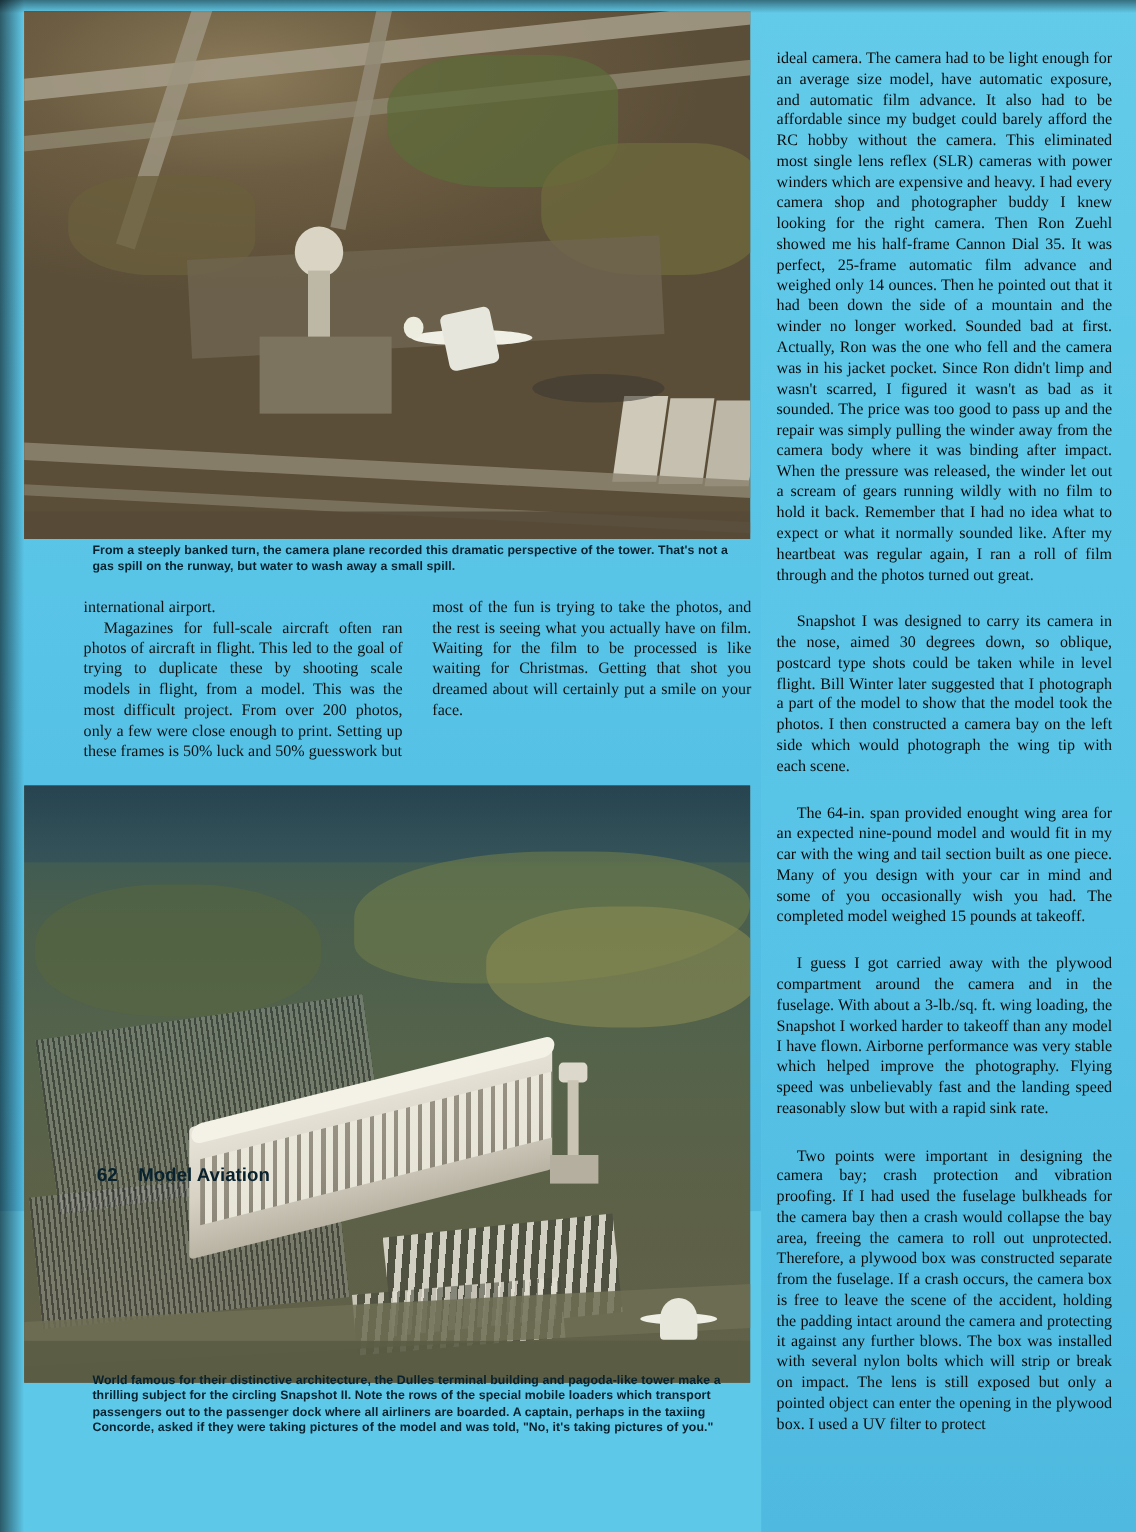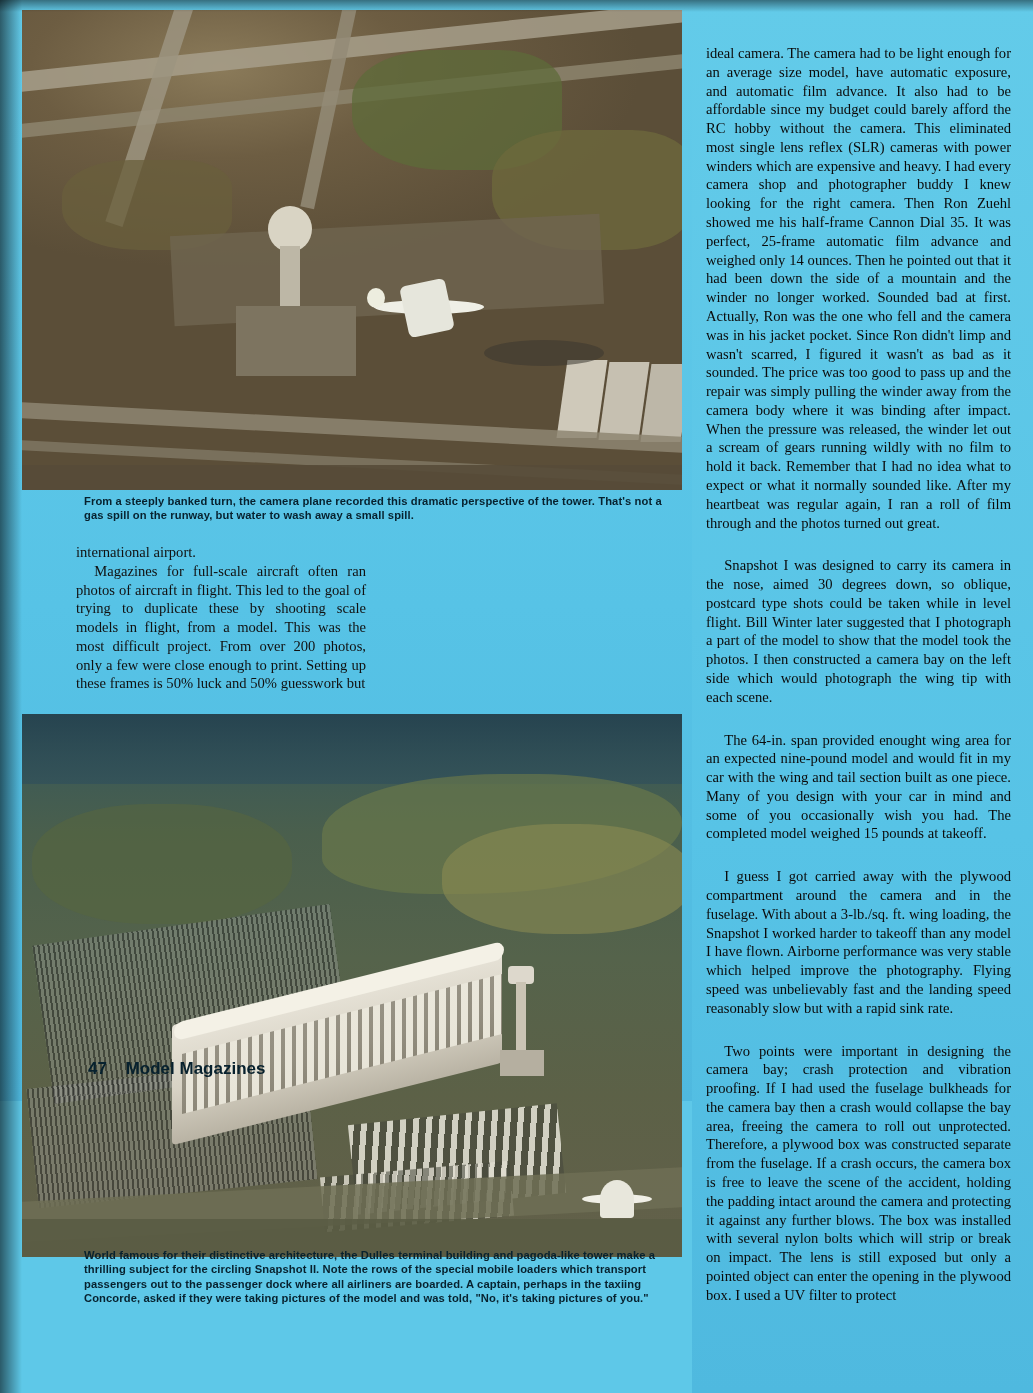--- a/index.html
+++ b/index.html
@@ -218,20 +218,21 @@
     </div>
 
     <div class="caption cap1">From a steeply banked turn, the camera plane recorded this dramatic perspective of the tower. That's not a gas spill on the runway, but water to wash away a small spill.</div>
 
     <div class="body-left">
       <p>international airport.</p>
       <p>Magazines for full-scale aircraft often ran photos of aircraft in flight. This led to the goal of trying to duplicate these by shooting scale models in flight, from a model. This was the most difficult project. From over 200 photos, only a few were close enough to print. Setting up these frames is 50% luck and 50% guesswork but</p>
     </div>
 
     <div class="body-mid">
+      <p>most of the fun is trying to take the photos, and the rest is seeing what you actually have on film. Waiting for the film to be processed is like waiting for Christmas. Getting that shot you dreamed about will certainly put a smile on your face.</p>
     </div>
 
     <div class="photo2">
       <div class="base"></div>
 
       <div class="field" style="position:absolute; left:0; top:0; width:660px; height:70px; background:linear-gradient(180deg,#24424f,#32515a);"></div>
       <div class="field" style="position:absolute; left:300px; top:60px; width:360px; height:120px; background:#6c7a4a; border-radius:50% 40% 60% 30%; opacity:.65;"></div>
       <div class="field" style="position:absolute; left:420px; top:110px; width:250px; height:110px; background:#8a8a52; border-radius:45%; opacity:.6;"></div>
       <div class="field" style="position:absolute; left:10px; top:90px; width:260px; height:120px; background:#57663f; border-radius:45%; opacity:.6;"></div>
 
@@ -251,22 +252,22 @@
 
       <div style="position:absolute; left:-20px; top:470px; width:720px; height:40px; background:#6e6f55; transform:rotate(-3deg); opacity:.85;"></div>
       <div style="position:absolute; left:560px; top:480px; width:70px; height:10px; background:#f0efe6; border-radius:50%;"></div>
       <div style="position:absolute; left:578px; top:466px; width:34px; height:38px; background:#e8e7dc; border-radius:50% 50% 10% 10%;"></div>
       <div style="position:absolute; left:0; top:505px; width:660px; height:38px; background:#5a5c44; opacity:.9;"></div>
     </div>
 
     <div class="caption cap2">World famous for their distinctive architecture, the Dulles terminal building and pagoda-like tower make a thrilling subject for the circling Snapshot II. Note the rows of the special mobile loaders which transport passengers out to the passenger dock where all airliners are boarded. A captain, perhaps in the taxiing Concorde, asked if they were taking pictures of the model and was told, "No, it's taking pictures of you."</div>
 
     <div class="footer">
-      <span class="pg">47</span>
-      <span>Model Magazines</span>
+      <span class="pg">62</span>
+      <span>Model Aviation</span>
     </div>
   </div>
 
   <div class="right-col">
     <div class="right-text">
       <p>ideal camera. The camera had to be light enough for an average size model, have automatic exposure, and automatic film advance. It also had to be affordable since my budget could barely afford the RC hobby without the camera. This eliminated most single lens reflex (SLR) cameras with power winders which are expensive and heavy. I had every camera shop and photographer buddy I knew looking for the right camera. Then Ron Zuehl showed me his half-frame Cannon Dial 35. It was perfect, 25-frame automatic film advance and weighed only 14 ounces. Then he pointed out that it had been down the side of a mountain and the winder no longer worked. Sounded bad at first. Actually, Ron was the one who fell and the camera was in his jacket pocket. Since Ron didn't limp and wasn't scarred, I figured it wasn't as bad as it sounded. The price was too good to pass up and the repair was simply pulling the winder away from the camera body where it was binding after impact. When the pressure was released, the winder let out a scream of gears running wildly with no film to hold it back. Remember that I had no idea what to expect or what it normally sounded like. After my heartbeat was regular again, I ran a roll of film through and the photos turned out great.</p>
       <p>Snapshot I was designed to carry its camera in the nose, aimed 30 degrees down, so oblique, postcard type shots could be taken while in level flight. Bill Winter later suggested that I photograph a part of the model to show that the model took the photos. I then constructed a camera bay on the left side which would photograph the wing tip with each scene.</p>
       <p>The 64-in. span provided enought wing area for an expected nine-pound model and would fit in my car with the wing and tail section built as one piece. Many of you design with your car in mind and some of you occasionally wish you had. The completed model weighed 15 pounds at takeoff.</p>
       <p>I guess I got carried away with the plywood compartment around the camera and in the fuselage. With about a 3-lb./sq. ft. wing loading, the Snapshot I worked harder to takeoff than any model I have flown. Airborne performance was very stable which helped improve the photography. Flying speed was unbelievably fast and the landing speed reasonably slow but with a rapid sink rate.</p>
       <p>Two points were important in designing the camera bay; crash protection and vibration proofing. If I had used the fuselage bulkheads for the camera bay then a crash would collapse the bay area, freeing the camera to roll out unprotected. Therefore, a plywood box was constructed separate from the fuselage. If a crash occurs, the camera box is free to leave the scene of the accident, holding the padding intact around the camera and protecting it against any further blows. The box was installed with several nylon bolts which will strip or break on impact. The lens is still exposed but only a pointed object can enter the opening in the plywood box. I used a UV filter to protect</p>

